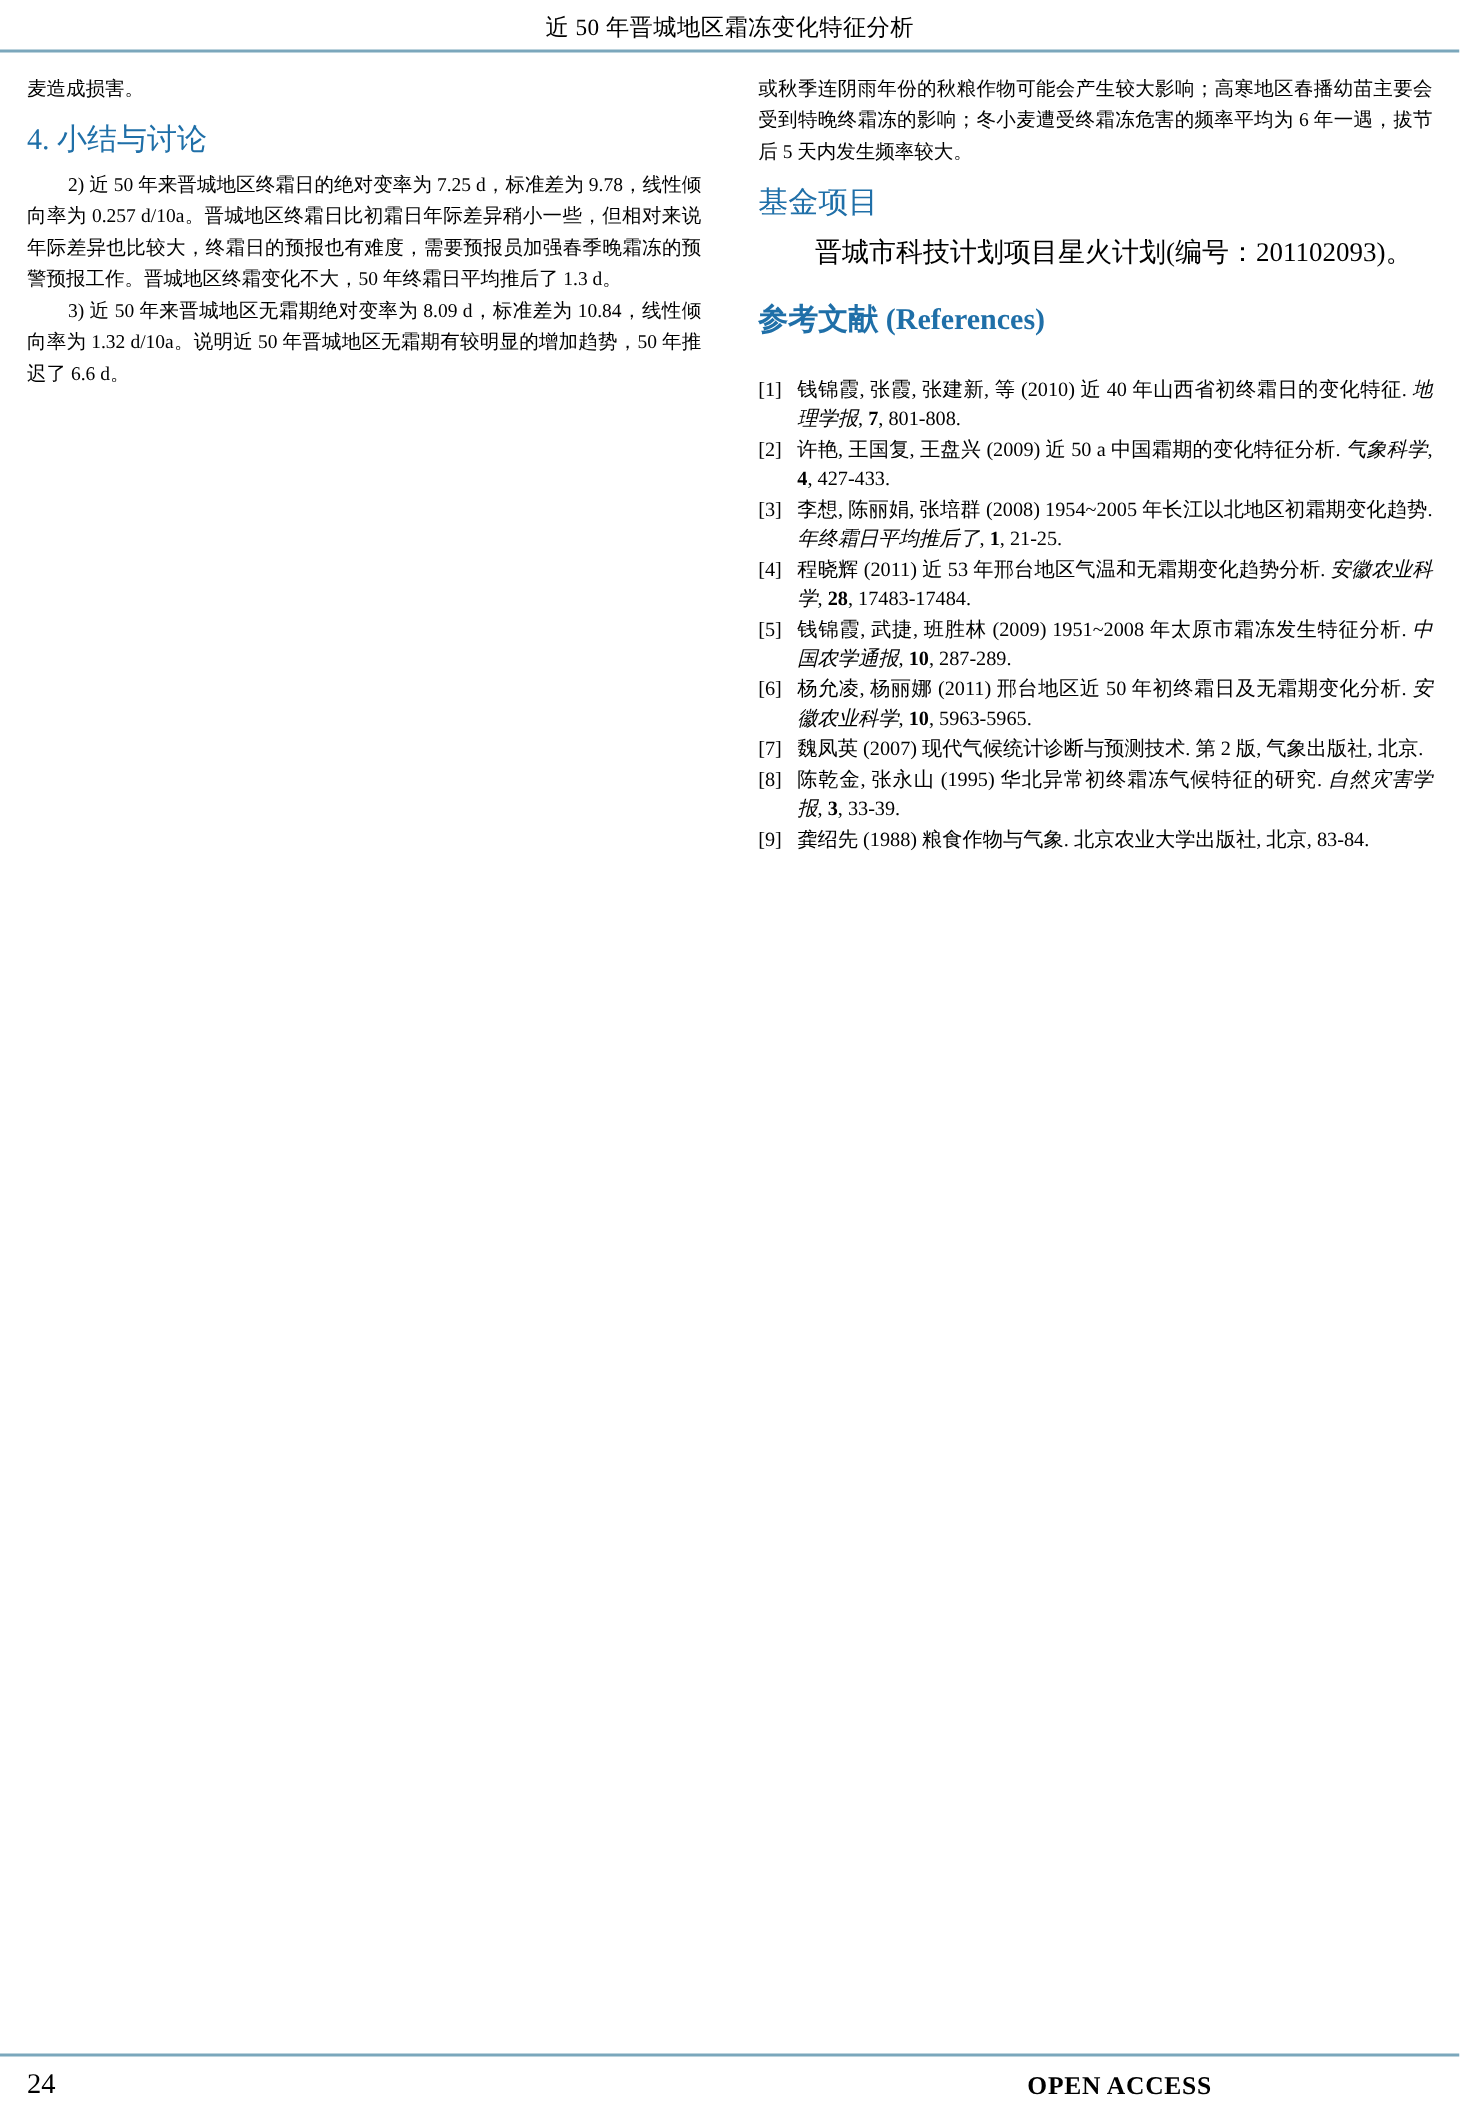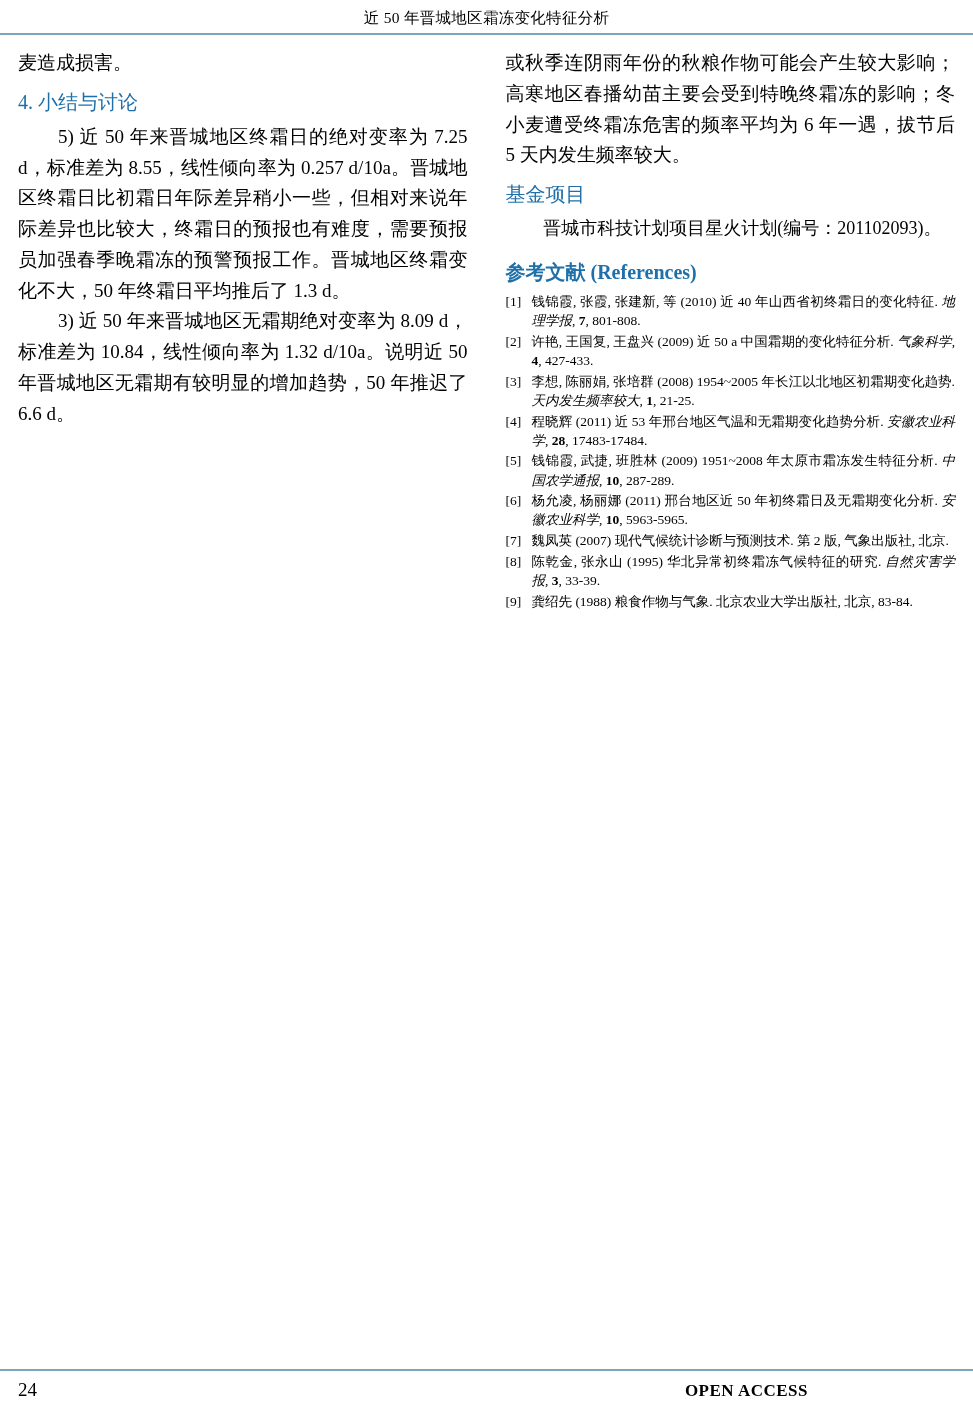--- a/index.html
+++ b/index.html
@@ -48,40 +48,40 @@
     gap: 38px;
     padding: 0 18px;
     box-sizing: border-box;
   }
   .col {
     width: 452px;
     box-sizing: border-box;
   }
   p {
     margin: 0;
-    font-size: 19px;
+    font-size: 13px;
     line-height: 1.62;
     text-align: justify;
     text-justify: inter-ideograph;
   }
   .indent {
     text-indent: 2.1em;
   }
   h2.section {
     color: #1f6fa8;
     font-size: 20px;
     font-weight: normal;
     margin: 10px 0 6px 0;
     font-family: "Liberation Serif", serif;
   }
   .ref-head {
     color: #1f6fa8;
     font-size: 20px;
     font-weight: bold;
-    margin: 16px 0 6px 0;
+    margin: 16px 0 24px 0;
   }
   .ref-head .en {
     font-family: "Liberation Serif", serif;
   }
   .ref-list {
     margin-top: 4px;
   }
   .ref-item {
     display: flex;
     font-size: 13.5px;
@@ -144,21 +144,21 @@
 <div class="page">
 
   <div class="running-head">近 50 年晋城地区霜冻变化特征分析</div>
   <div class="head-rule"></div>
 
   <div class="columns">
 
     <div class="col">
       <p>麦造成损害。</p>
       <h2 class="section">4. 小结与讨论</h2>
-      <p class="indent">5) 近 50 年来晋城地区终霜日的绝对变率为 7.25 d，标准差为 8.55，线性倾向率为 0.257 d/10a。晋城地区终霜日比初霜日年际差异稍小一些，但相对来说年际差异也比较大，终霜日的预报也有难度，需要预报员加强春季晚霜冻的预警预报工作。晋城地区终霜变化不大，50 年终霜日平均推后了 1.3 d。</p>
+      <p class="indent">2) 近 50 年来晋城地区终霜日的绝对变率为 7.25 d，标准差为 9.78，线性倾向率为 0.257 d/10a。晋城地区终霜日比初霜日年际差异稍小一些，但相对来说年际差异也比较大，终霜日的预报也有难度，需要预报员加强春季晚霜冻的预警预报工作。晋城地区终霜变化不大，50 年终霜日平均推后了 1.3 d。</p>
       <p class="indent">3) 近 50 年来晋城地区无霜期绝对变率为 8.09 d，标准差为 10.84，线性倾向率为 1.32 d/10a。说明近 50 年晋城地区无霜期有较明显的增加趋势，50 年推迟了 6.6 d。</p>
     </div>
 
     <div class="col">
       <p>或秋季连阴雨年份的秋粮作物可能会产生较大影响；高寒地区春播幼苗主要会受到特晚终霜冻的影响；冬小麦遭受终霜冻危害的频率平均为 6 年一遇，拔节后 5 天内发生频率较大。</p>
       <h2 class="section">基金项目</h2>
       <p class="fund-body">晋城市科技计划项目星火计划(编号：201102093)。</p>
 
       <div class="ref-head">
         <span>参考文献</span>
@@ -169,21 +169,21 @@
           <div class="ref-item">
             <div class="ref-num">[1]</div>
             <div class="ref-text">钱锦霞, 张霞, 张建新, 等 (2010) 近 40 年山西省初终霜日的变化特征. <i>地理学报</i>, <b>7</b>, 801-808.</div>
           </div>
           <div class="ref-item">
             <div class="ref-num">[2]</div>
             <div class="ref-text">许艳, 王国复, 王盘兴 (2009) 近 50 a 中国霜期的变化特征分析. <i>气象科学</i>, <b>4</b>, 427-433.</div>
           </div>
           <div class="ref-item">
             <div class="ref-num">[3]</div>
-            <div class="ref-text">李想, 陈丽娟, 张培群 (2008) 1954~2005 年长江以北地区初霜期变化趋势. <i>天内发生频率较大</i>, <b>1</b>, 21-25.</div>
+            <div class="ref-text">李想, 陈丽娟, 张培群 (2008) 1954~2005 年长江以北地区初霜期变化趋势. <i>年终霜日平均推后了</i>, <b>1</b>, 21-25.</div>
           </div>
           <div class="ref-item">
             <div class="ref-num">[4]</div>
             <div class="ref-text">程晓辉 (2011) 近 53 年邢台地区气温和无霜期变化趋势分析. <i>安徽农业科学</i>, <b>28</b>, 17483-17484.</div>
           </div>
           <div class="ref-item">
             <div class="ref-num">[5]</div>
             <div class="ref-text">钱锦霞, 武捷, 班胜林 (2009) 1951~2008 年太原市霜冻发生特征分析. <i>中国农学通报</i>, <b>10</b>, 287-289.</div>
           </div>
           <div class="ref-item">

